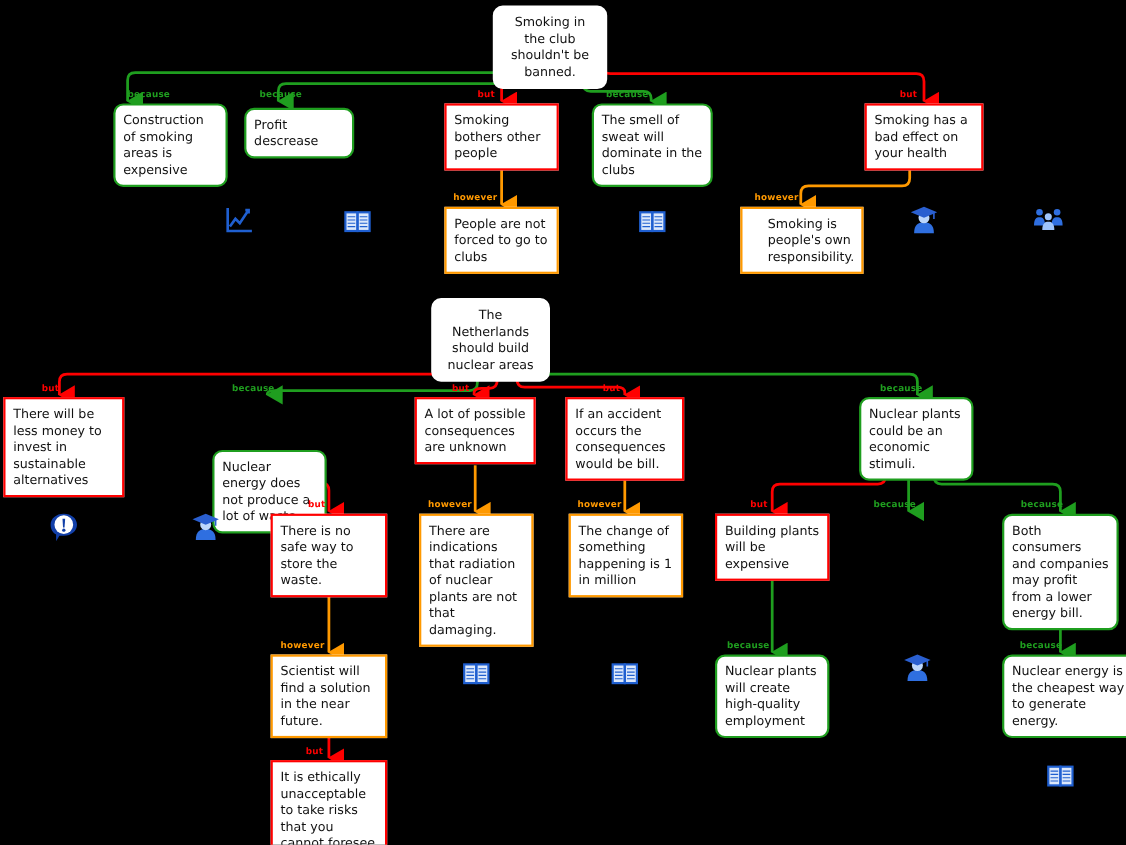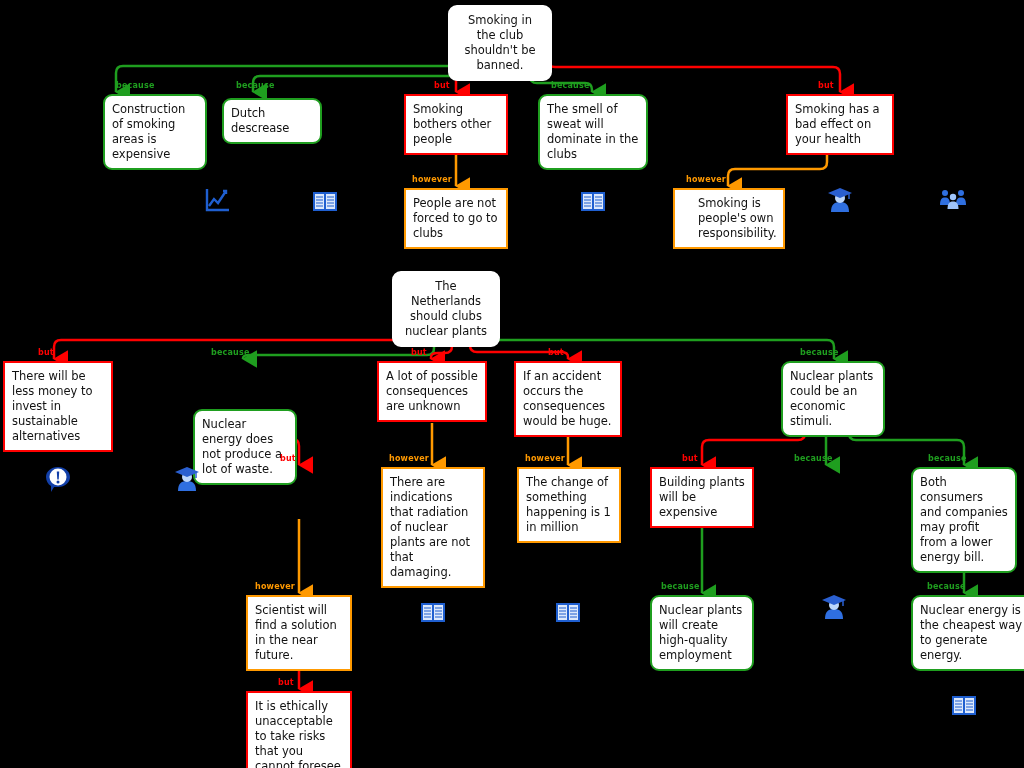--- a/index.html
+++ b/index.html
@@ -87,55 +87,56 @@
       <path d="M299,647 L299,689" stroke="#ff0000" marker-end="url(#ahR)"></path>
     </g>
   </svg>
 
   <div class="node root" style="left:448px;top:5px;width:104px;">Smoking in the club shouldn't be banned.</div>
 
   <div class="conn-label lab-because" style="left:116px;top:81px;">because</div>
   <div class="node pro" style="left:103px;top:94px;width:104px;">Construction of smoking areas is expensive</div>
 
   <div class="conn-label lab-because" style="left:236px;top:81px;">because</div>
-  <div class="node pro" style="left:222px;top:98px;width:100px;">Dutch descrease</div>
+  <div class="node pro" style="left:222px;top:98px;width:100px;">Profit descrease</div>
 
   <div class="conn-label lab-but" style="left:434px;top:81px;">but</div>
   <div class="node con" style="left:404px;top:94px;width:104px;">Smoking bothers other people</div>
 
   <div class="conn-label lab-because" style="left:551px;top:81px;">because</div>
   <div class="node pro" style="left:538px;top:94px;width:110px;">The smell of sweat will dominate in the clubs</div>
 
   <div class="conn-label lab-but" style="left:818px;top:81px;">but</div>
   <div class="node con" style="left:786px;top:94px;width:108px;">Smoking has a bad effect on your health</div>
 
   <div class="conn-label lab-however" style="left:412px;top:175px;">however</div>
   <div class="node how" style="left:404px;top:188px;width:104px;">People are not forced to go to clubs</div>
 
   <div class="conn-label lab-however" style="left:686px;top:175px;">however</div>
   <div class="node how" style="left:673px;top:188px;width:112px;padding-left:23px;">Smoking is people's own responsibility.</div>
 
-  <div class="node root" style="left:392px;top:271px;width:108px;">The Netherlands should clubs nuclear plants</div>
+  <div class="node root" style="left:392px;top:271px;width:108px;">The Netherlands should build nuclear areas</div>
 
   <div class="conn-label lab-but" style="left:38px;top:348px;">but</div>
   <div class="node con" style="left:3px;top:361px;width:110px;">There will be less money to invest in sustainable alternatives</div>
 
   <div class="conn-label lab-because" style="left:211px;top:348px;">because</div>
   <div class="node pro" style="left:193px;top:361px;width:104px;margin-top:48px;">Nuclear energy does not produce a lot of waste.</div>
 
   <div class="conn-label lab-but" style="left:411px;top:348px;">but</div>
   <div class="node con" style="left:377px;top:361px;width:110px;">A lot of possible consequences are unknown</div>
 
   <div class="conn-label lab-but" style="left:548px;top:348px;">but</div>
-  <div class="node con" style="left:514px;top:361px;width:108px;">If an accident occurs the consequences would be huge.</div>
+  <div class="node con" style="left:514px;top:361px;width:108px;">If an accident occurs the consequences would be bill.</div>
 
   <div class="conn-label lab-because" style="left:800px;top:348px;">because</div>
   <div class="node pro" style="left:781px;top:361px;width:104px;">Nuclear plants could be an economic stimuli.</div>
 
   <div class="conn-label lab-but" style="left:280px;top:454px;">but</div>
+  <div class="node con" style="left:246px;top:467px;width:106px;">There is no safe way to store the waste.</div>
 
   <div class="conn-label lab-however" style="left:389px;top:454px;">however</div>
   <div class="node how" style="left:381px;top:467px;width:104px;">There are indications that radiation of nuclear plants are not that damaging.</div>
 
   <div class="conn-label lab-however" style="left:525px;top:454px;">however</div>
   <div class="node how" style="left:517px;top:467px;width:104px;">The change of something happening is 1 in million</div>
 
   <div class="conn-label lab-but" style="left:682px;top:454px;">but</div>
   <div class="node con" style="left:650px;top:467px;width:104px;">Building plants will be expensive</div>
 

